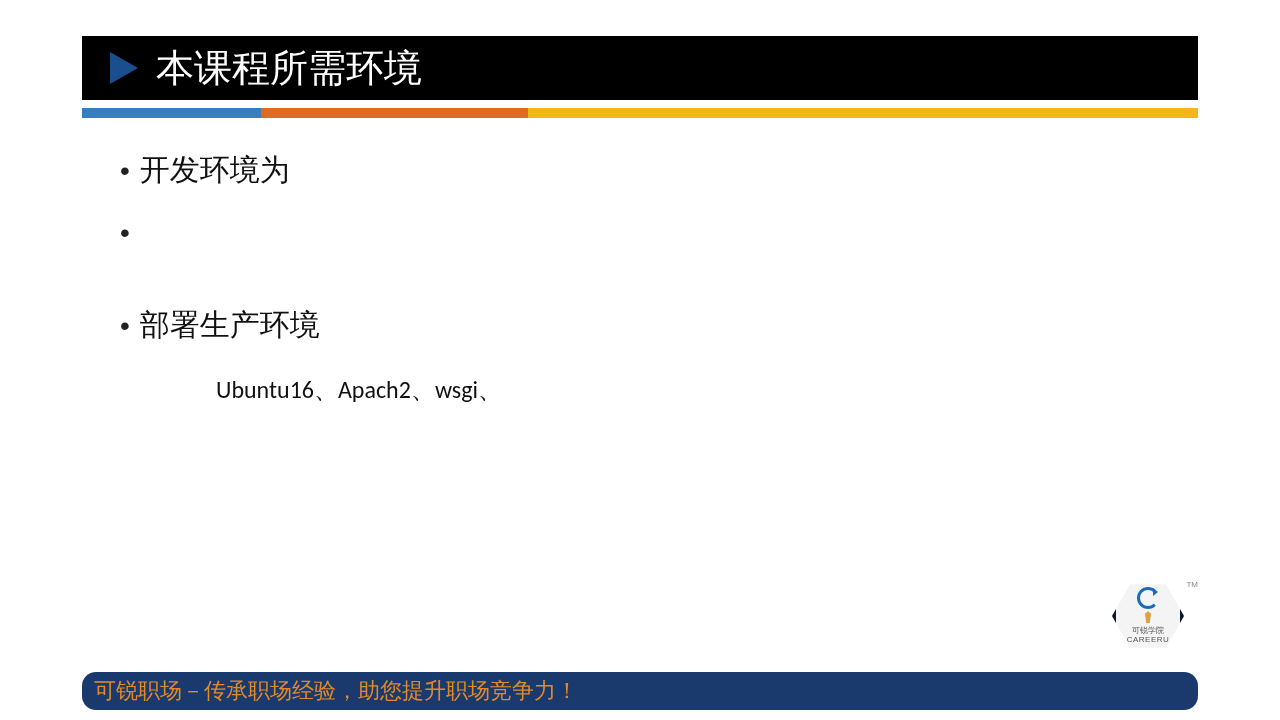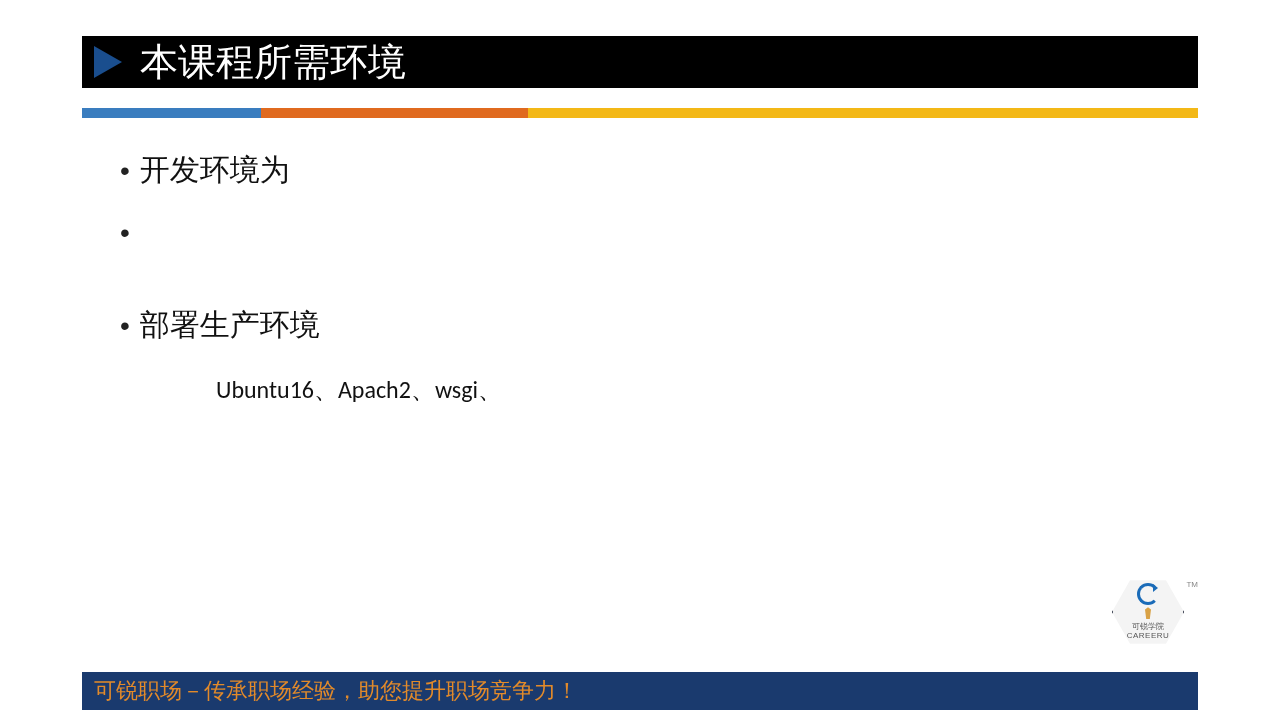--- a/index.html
+++ b/index.html
@@ -9,25 +9,25 @@
     background: #ffffff;
     font-family: "Microsoft YaHei", "微软雅黑", Arial, sans-serif;
     position: relative;
     overflow: hidden;
   }
   .header-bar {
     position: absolute;
     top: 36px;
     left: 82px;
     right: 82px;
-    height: 52px;
+    height: 64px;
     background: #000000;
     display: flex;
     align-items: center;
-    padding-left: 12px;
+    padding-left: 28px;
   }
   .header-triangle {
     width: 0; height: 0;
     border-top: 16px solid transparent;
     border-bottom: 16px solid transparent;
     border-left: 28px solid #1a4e8e;
     margin-right: 18px;
   }
   .header-title {
     color: #ffffff;
@@ -84,42 +84,44 @@
   .footer-bar {
     position: absolute;
     left: 82px;
     right: 82px;
     bottom: 10px;
     height: 38px;
     background: #1a3a6e;
     display: flex;
     align-items: center;
     padding-left: 12px;
+    border-radius: 14px;
   }
   .footer-text {
     color: #e28a2a;
     font-size: 22px;
     font-family: "SimSun", "宋体", serif;
   }
 
   .logo-badge {
     position: absolute;
     right: 92px;
     bottom: 64px;
     width: 80px;
     height: 80px;
     display: flex;
     flex-direction: column;
     align-items: center;
+    justify-content: center;
   }
   .hexagon {
     width: 72px;
     height: 72px;
     background: #f4f4f4;
-    border: 1px solid #0f172a;
+    border: 4px solid #0f172a;
     clip-path: polygon(25% 6%, 75% 6%, 100% 50%, 75% 94%, 25% 94%, 0% 50%);
     display: flex;
     flex-direction: column;
     align-items: center;
     justify-content: center;
     gap: 2px;
     box-shadow: 0 1px 2px rgba(0,0,0,0.1);
   }
   .logo-c {
     width: 22px; height: 22px;

